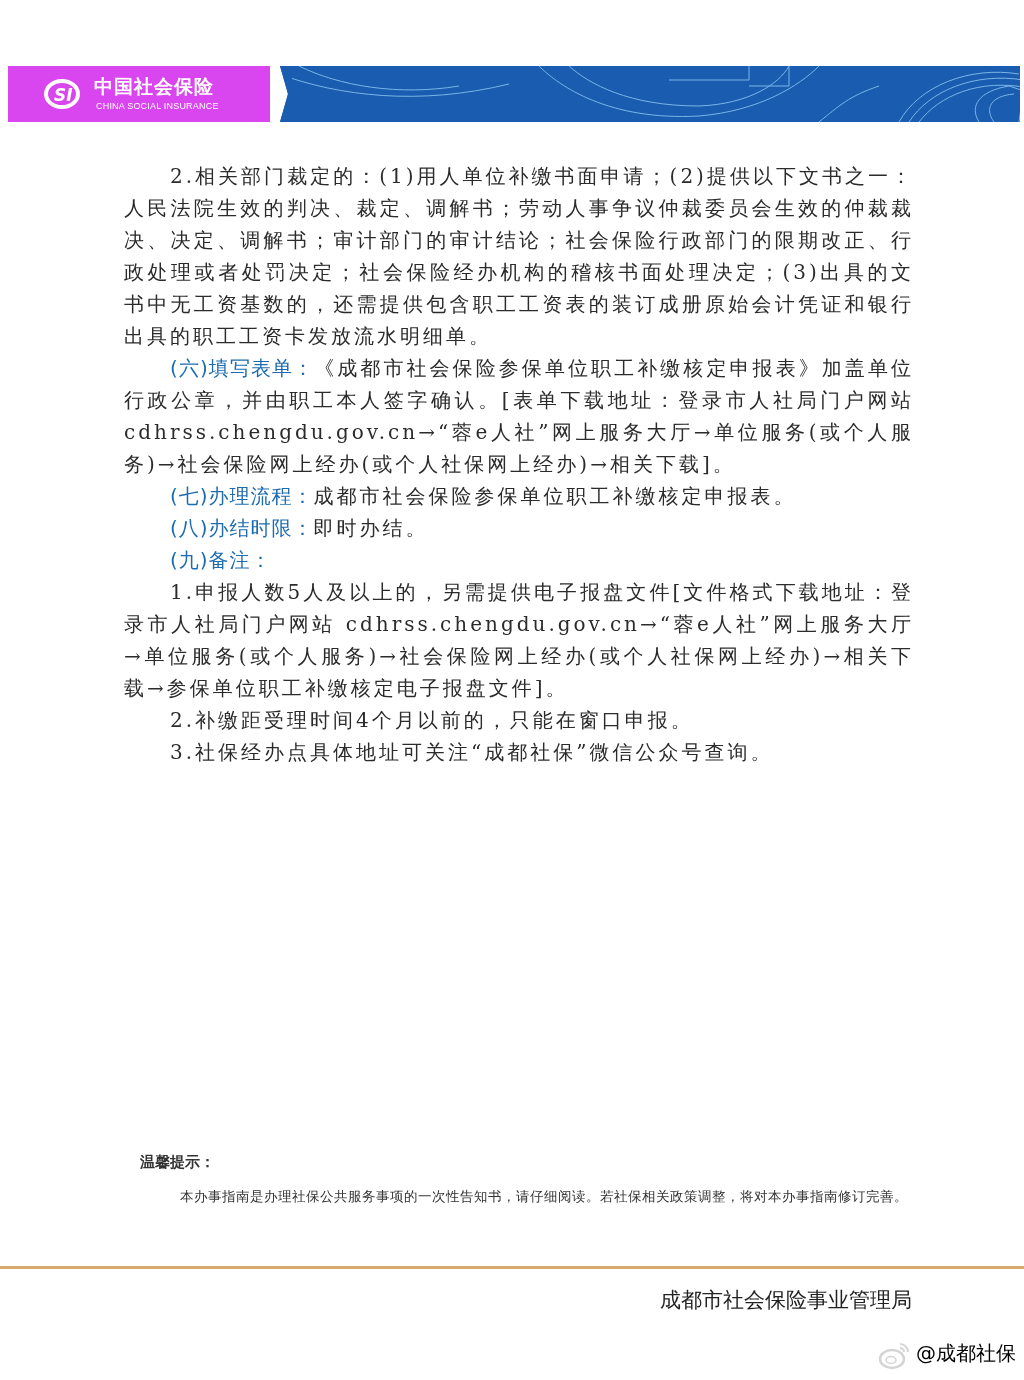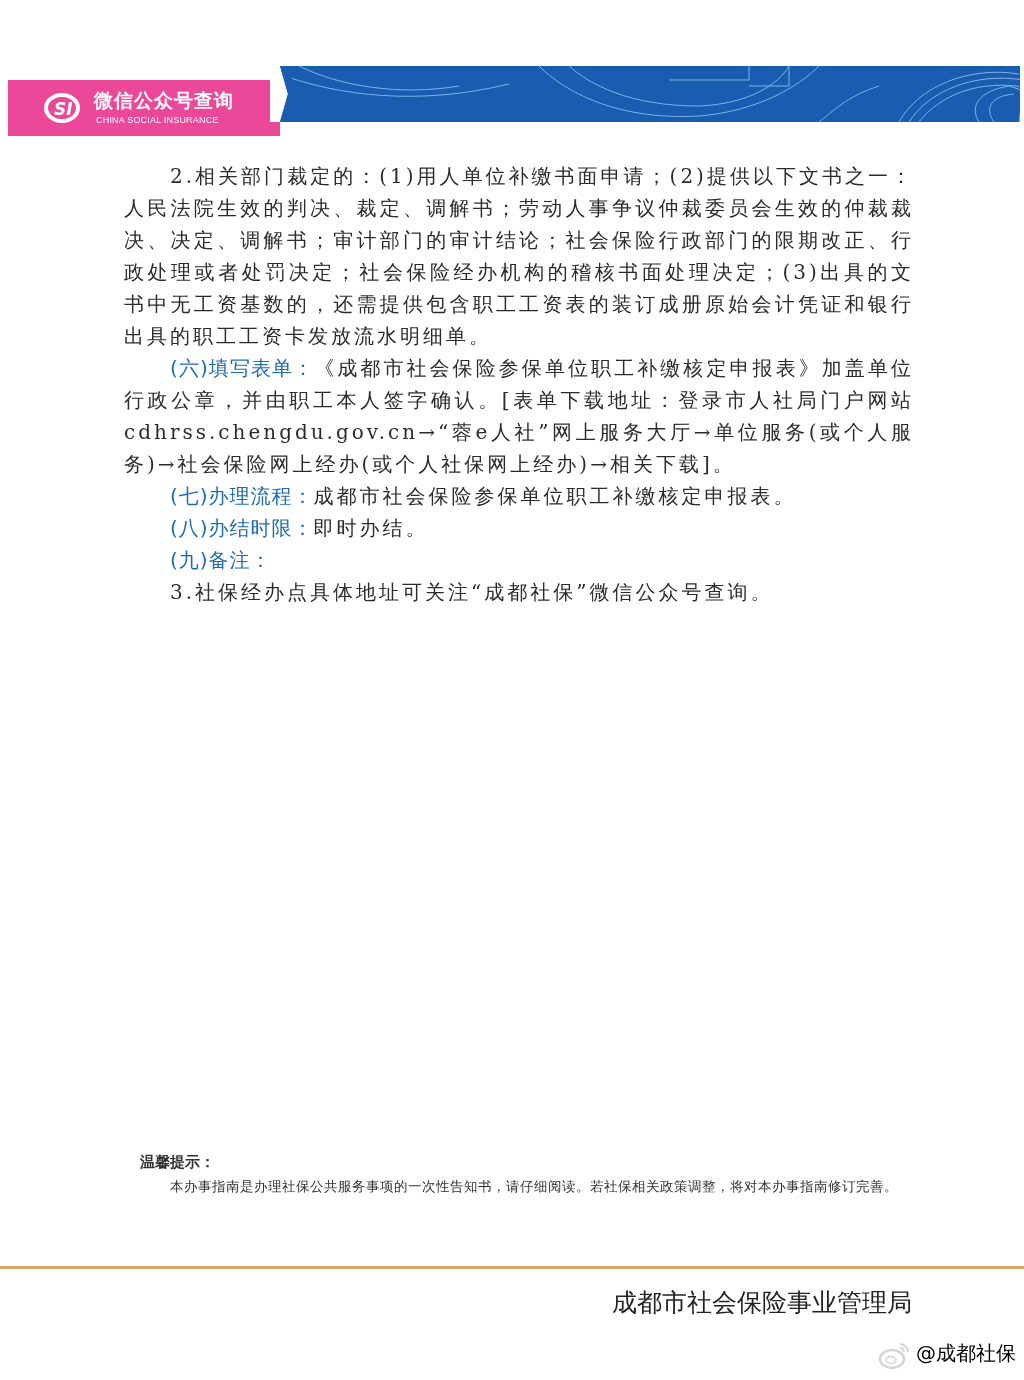--- a/index.html
+++ b/index.html
@@ -6,22 +6,22 @@
   body {
     width: 1024px; height: 1380px; position: relative; overflow: hidden;
     background: #ffffff;
     font-family: "DejaVu Serif", "Liberation Serif", serif;
     color: #2b2b2b;
   }
   .banner {
     position: absolute; left: 8px; top: 66px; width: 1012px; height: 56px;
   }
   .banner-gold {
-    position: absolute; left: 0; top: 14px; width: 272px; height: 56px;
-    background: #ec4899;
+    position: absolute; left: 0; top: 0; width: 272px; height: 56px;
+    background: #d946ef;
   }
   .banner-blue {
     position: absolute; left: 271px; top: 0; right: 0; height: 56px;
     background: #1a5db0; overflow: hidden;
   }
   .banner svg.divider { position: absolute; left: 262px; top: 0; }
   .logo-mark {
     position: absolute; left: 36px; top: 12px; width: 44px; height: 32px;
   }
   .logo-cn {
@@ -40,45 +40,45 @@
     letter-spacing: 3px;
   }
   .content p { margin: 0; }
   .indent { text-indent: 46px; }
   .heading { color: #1d6bb0; font-family: "DejaVu Sans", sans-serif; font-weight: normal; letter-spacing: 1px; }
   .tips {
     position: absolute; left: 140px; top: 1150px; width: 790px;
     font-size: 13.5px; line-height: 24px; color: #333;
   }
   .tips-title { font-family: "DejaVu Sans", sans-serif; font-weight: bold; font-size: 15px; }
-  .tips-body { text-indent: 30px; margin: 0; letter-spacing: 0.5px; }
+  .tips-body { text-indent: 30px; margin: 10px; letter-spacing: 0.5px; }
   .footer-line {
     position: absolute; left: 0; top: 1266px; width: 1024px; height: 3px;
     background: #d7a86a;
   }
   .footer-org {
     position: absolute; right: 112px; top: 1286px;
-    font-family: Liberation Sans, sans-serif; font-size: 25px; color: #222;
+    font-family: Liberation Sans, sans-serif; font-size: 21px; color: #222;
   }
   .watermark {
     position: absolute; right: 8px; top: 1340px;
     font-family: "DejaVu Sans", sans-serif; font-size: 20px; color: #000000;
     display: flex; align-items: flex-start; gap: 4px;
   }
 </style>
 </head>
 <body>
 
 <div class="banner">
   <div class="banner-gold">
     <svg class="logo-mark" viewBox="0 0 44 32">
       <ellipse cx="18" cy="16" rx="16" ry="13" fill="none" stroke="#fff" stroke-width="4"></ellipse>
       <text x="10" y="23" font-family="DejaVu Sans, sans-serif" font-size="17" font-weight="bold" font-style="italic" fill="#fff">SI</text>
     </svg>
-    <div class="logo-cn">微信公众号查询</div>
+    <div class="logo-cn">中国社会保险</div>
     <div class="logo-en">CHINA SOCIAL INSURANCE</div>
   </div>
   <div class="banner-blue">
     <svg width="760" height="56" viewBox="0 0 760 56">
       <g fill="none" stroke="#8cc4f0" stroke-width="1" opacity="0.85">
         <path d="M20 0 C 60 20, 120 30, 180 20"></path>
         <path d="M0 8 C 60 30, 140 40, 230 18"></path>
         <path d="M260 0 C 280 20, 330 55, 420 50 C 480 45, 520 20, 540 0"></path>
         <path d="M290 0 C 310 18, 350 40, 420 40 C 470 38, 500 18, 510 0"></path>
         <path d="M390 14 L 470 14 L 470 0"></path>
@@ -104,20 +104,22 @@
   <p class="indent">2.相关部门裁定的：(1)用人单位补缴书面申请；(2)提供以下文书之一：人民法院生效的判决、裁定、调解书；劳动人事争议仲裁委员会生效的仲裁裁决、决定、调解书；审计部门的审计结论；社会保险行政部门的限期改正、行政处理或者处罚决定；社会保险经办机构的稽核书面处理决定；(3)出具的文书中无工资基数的，还需提供包含职工工资表的装订成册原始会计凭证和银行出具的职工工资卡发放流水明细单。</p>
 
   <p class="indent"><span class="heading">(六)填写表单：</span><span>《成都市社会保险参保单位职工补缴核定申报表》加盖单位行政公章，并由职工本人签字确认。[表单下载地址：登录市人社局门户网站 cdhrss.chengdu.gov.cn→“蓉e人社”网上服务大厅→单位服务(或个人服务)→社会保险网上经办(或个人社保网上经办)→相关下载]。</span></p>
 
   <p class="indent"><span class="heading">(七)办理流程：</span><span>成都市社会保险参保单位职工补缴核定申报表。</span></p>
 
   <p class="indent"><span class="heading">(八)办结时限：</span><span>即时办结。</span></p>
 
   <p class="indent"><span class="heading">(九)备注：</span></p>
 
+  <p class="indent">1.申报人数5人及以上的，另需提供电子报盘文件[文件格式下载地址：登录市人社局门户网站 cdhrss.chengdu.gov.cn→“蓉e人社”网上服务大厅→单位服务(或个人服务)→社会保险网上经办(或个人社保网上经办)→相关下载→参保单位职工补缴核定电子报盘文件]。</p>
+  <p class="indent">2.补缴距受理时间4个月以前的，只能在窗口申报。</p>
   <p class="indent">3.社保经办点具体地址可关注“成都社保”微信公众号查询。</p>
 </div>
 
 <div class="tips">
   <div class="tips-title">温馨提示：</div>
   <p class="tips-body">本办事指南是办理社保公共服务事项的一次性告知书，请仔细阅读。若社保相关政策调整，将对本办事指南修订完善。</p>
 </div>
 
 <div class="footer-line"></div>
 <div class="footer-org">成都市社会保险事业管理局</div>

